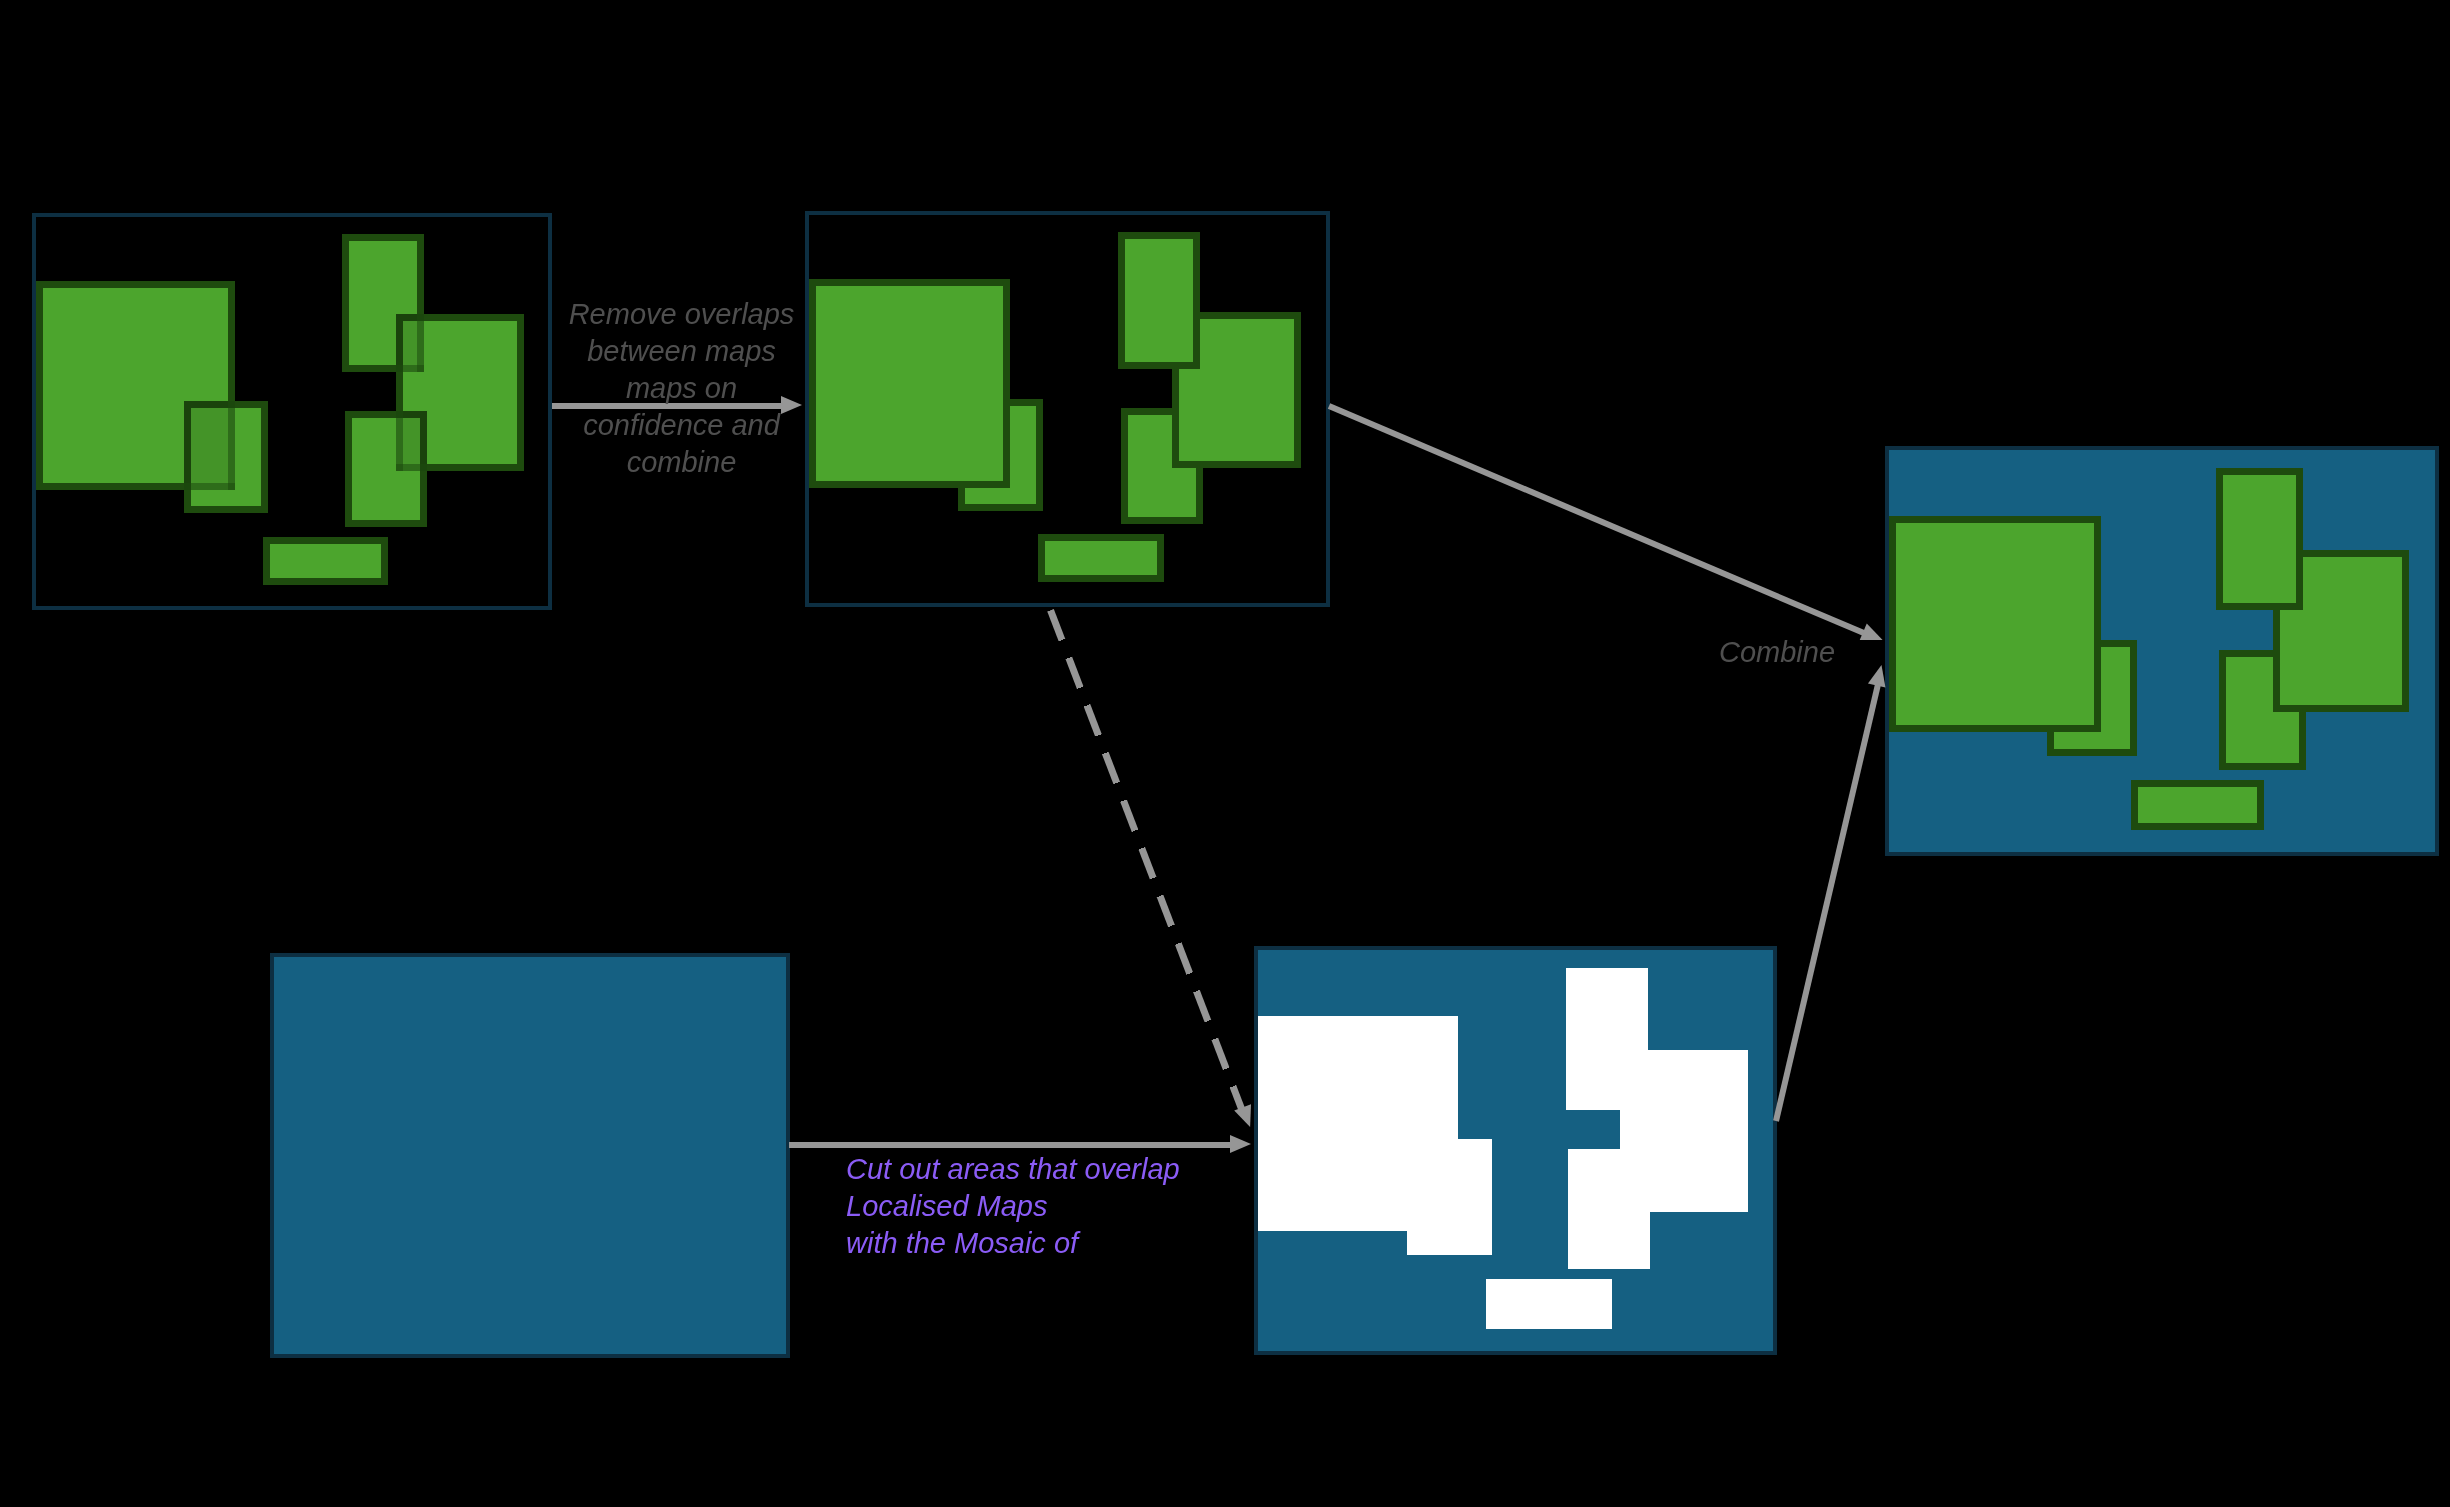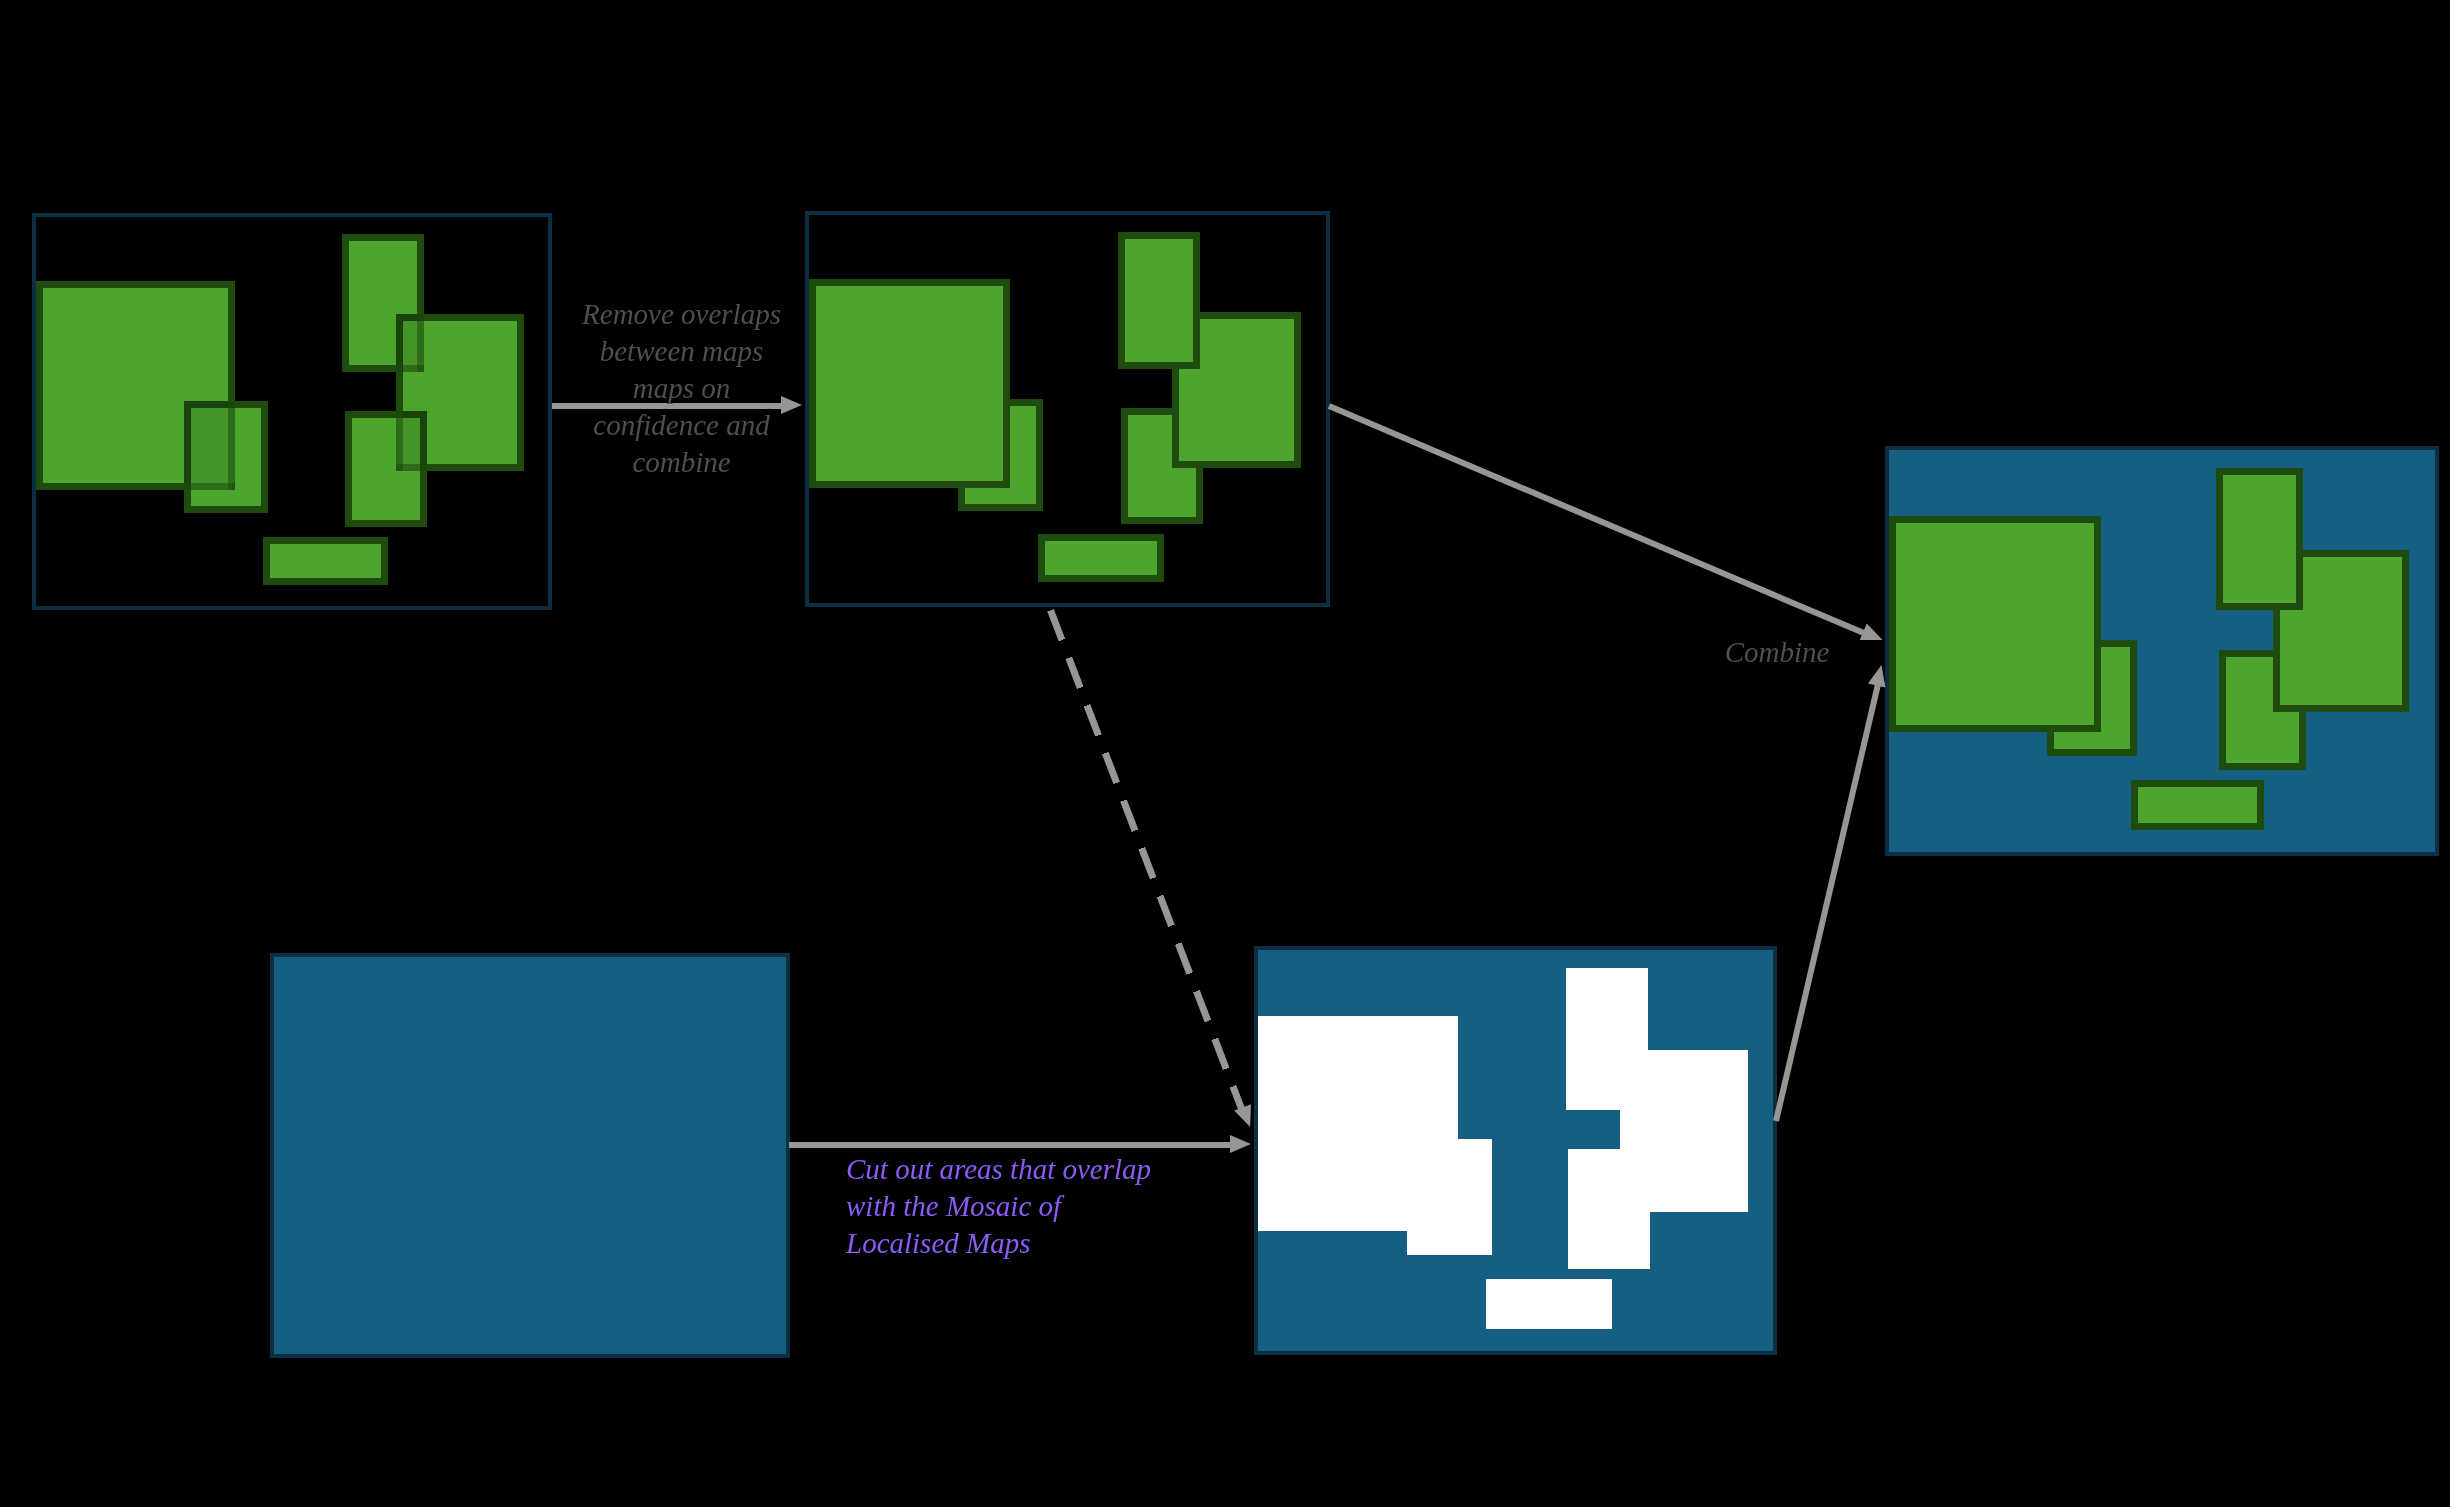--- a/index.html
+++ b/index.html
@@ -1,21 +1,21 @@
 <!DOCTYPE html>
 <html style="font-size:11px"><head>
 <meta charset="utf-8">
 <style>
   html,body{margin:0;padding:0;background:#000;}
   body{width:2450px;height:1508px;position:relative;overflow:hidden;
        font-family:"Liberation Sans",sans-serif;}
   #diagram-canvas{position:absolute;left:0;top:0;width:2450px;height:1508px;background:#000;}
   .layer{position:absolute;left:0;top:0;width:100%;height:100%;}
   .diagram-label{position:absolute;font-style:italic;font-size:29px;line-height:37px;
-       color:#4F4F4F;white-space:nowrap;font-family:Liberation Serif, serif;}
+       color:#4F4F4F;white-space:nowrap;}
   .label-line{display:block;}
 </style>
 </head>
 <body style="background: rgb(0, 0, 0);">
 
 <div id="diagram-canvas">
   <div id="panels-layer" class="layer">
       <div style="position: absolute; left: 32px; top: 213px; width: 520px; height: 397px; background: rgb(0, 0, 0); border: 4.9px solid rgb(13, 47, 66); box-sizing: border-box;">
         <div style="position: absolute; left: 0px; top: 64px; width: 199px; height: 209px; box-sizing: border-box; background: rgb(76, 165, 45); border: 7px solid rgb(30, 75, 14); z-index: 1;"></div>
         <div style="position: absolute; left: 148px; top: 184px; width: 84px; height: 112px; box-sizing: border-box; background: rgb(76, 165, 45); border: 7px solid rgb(30, 75, 14); z-index: 2;"></div>
@@ -86,21 +86,21 @@
     <span class="label-line">Remove overlaps</span>
     <span class="label-line">between maps</span>
     <span class="label-line">maps on</span>
     <span class="label-line">confidence and</span>
     <span class="label-line">combine</span>
   </div>
 
 
   <div class="diagram-label" style="left: 846px; top: 1151px; width: 431px; text-align: left; color: #8b5cf6;">
     <span class="label-line">Cut out areas that overlap</span>
+    <span class="label-line">Localised Maps</span>
     <span class="label-line">with the Mosaic of</span>
-    <span class="label-line">Localised Maps</span>
   </div>
 
   <div class="diagram-label" style="left: 1673px; top: 634px; width: 208px; text-align: center; color: rgb(79, 79, 79);">
     <span class="label-line">Combine</span>
   </div>
 </div>
 
 
 </body></html>

